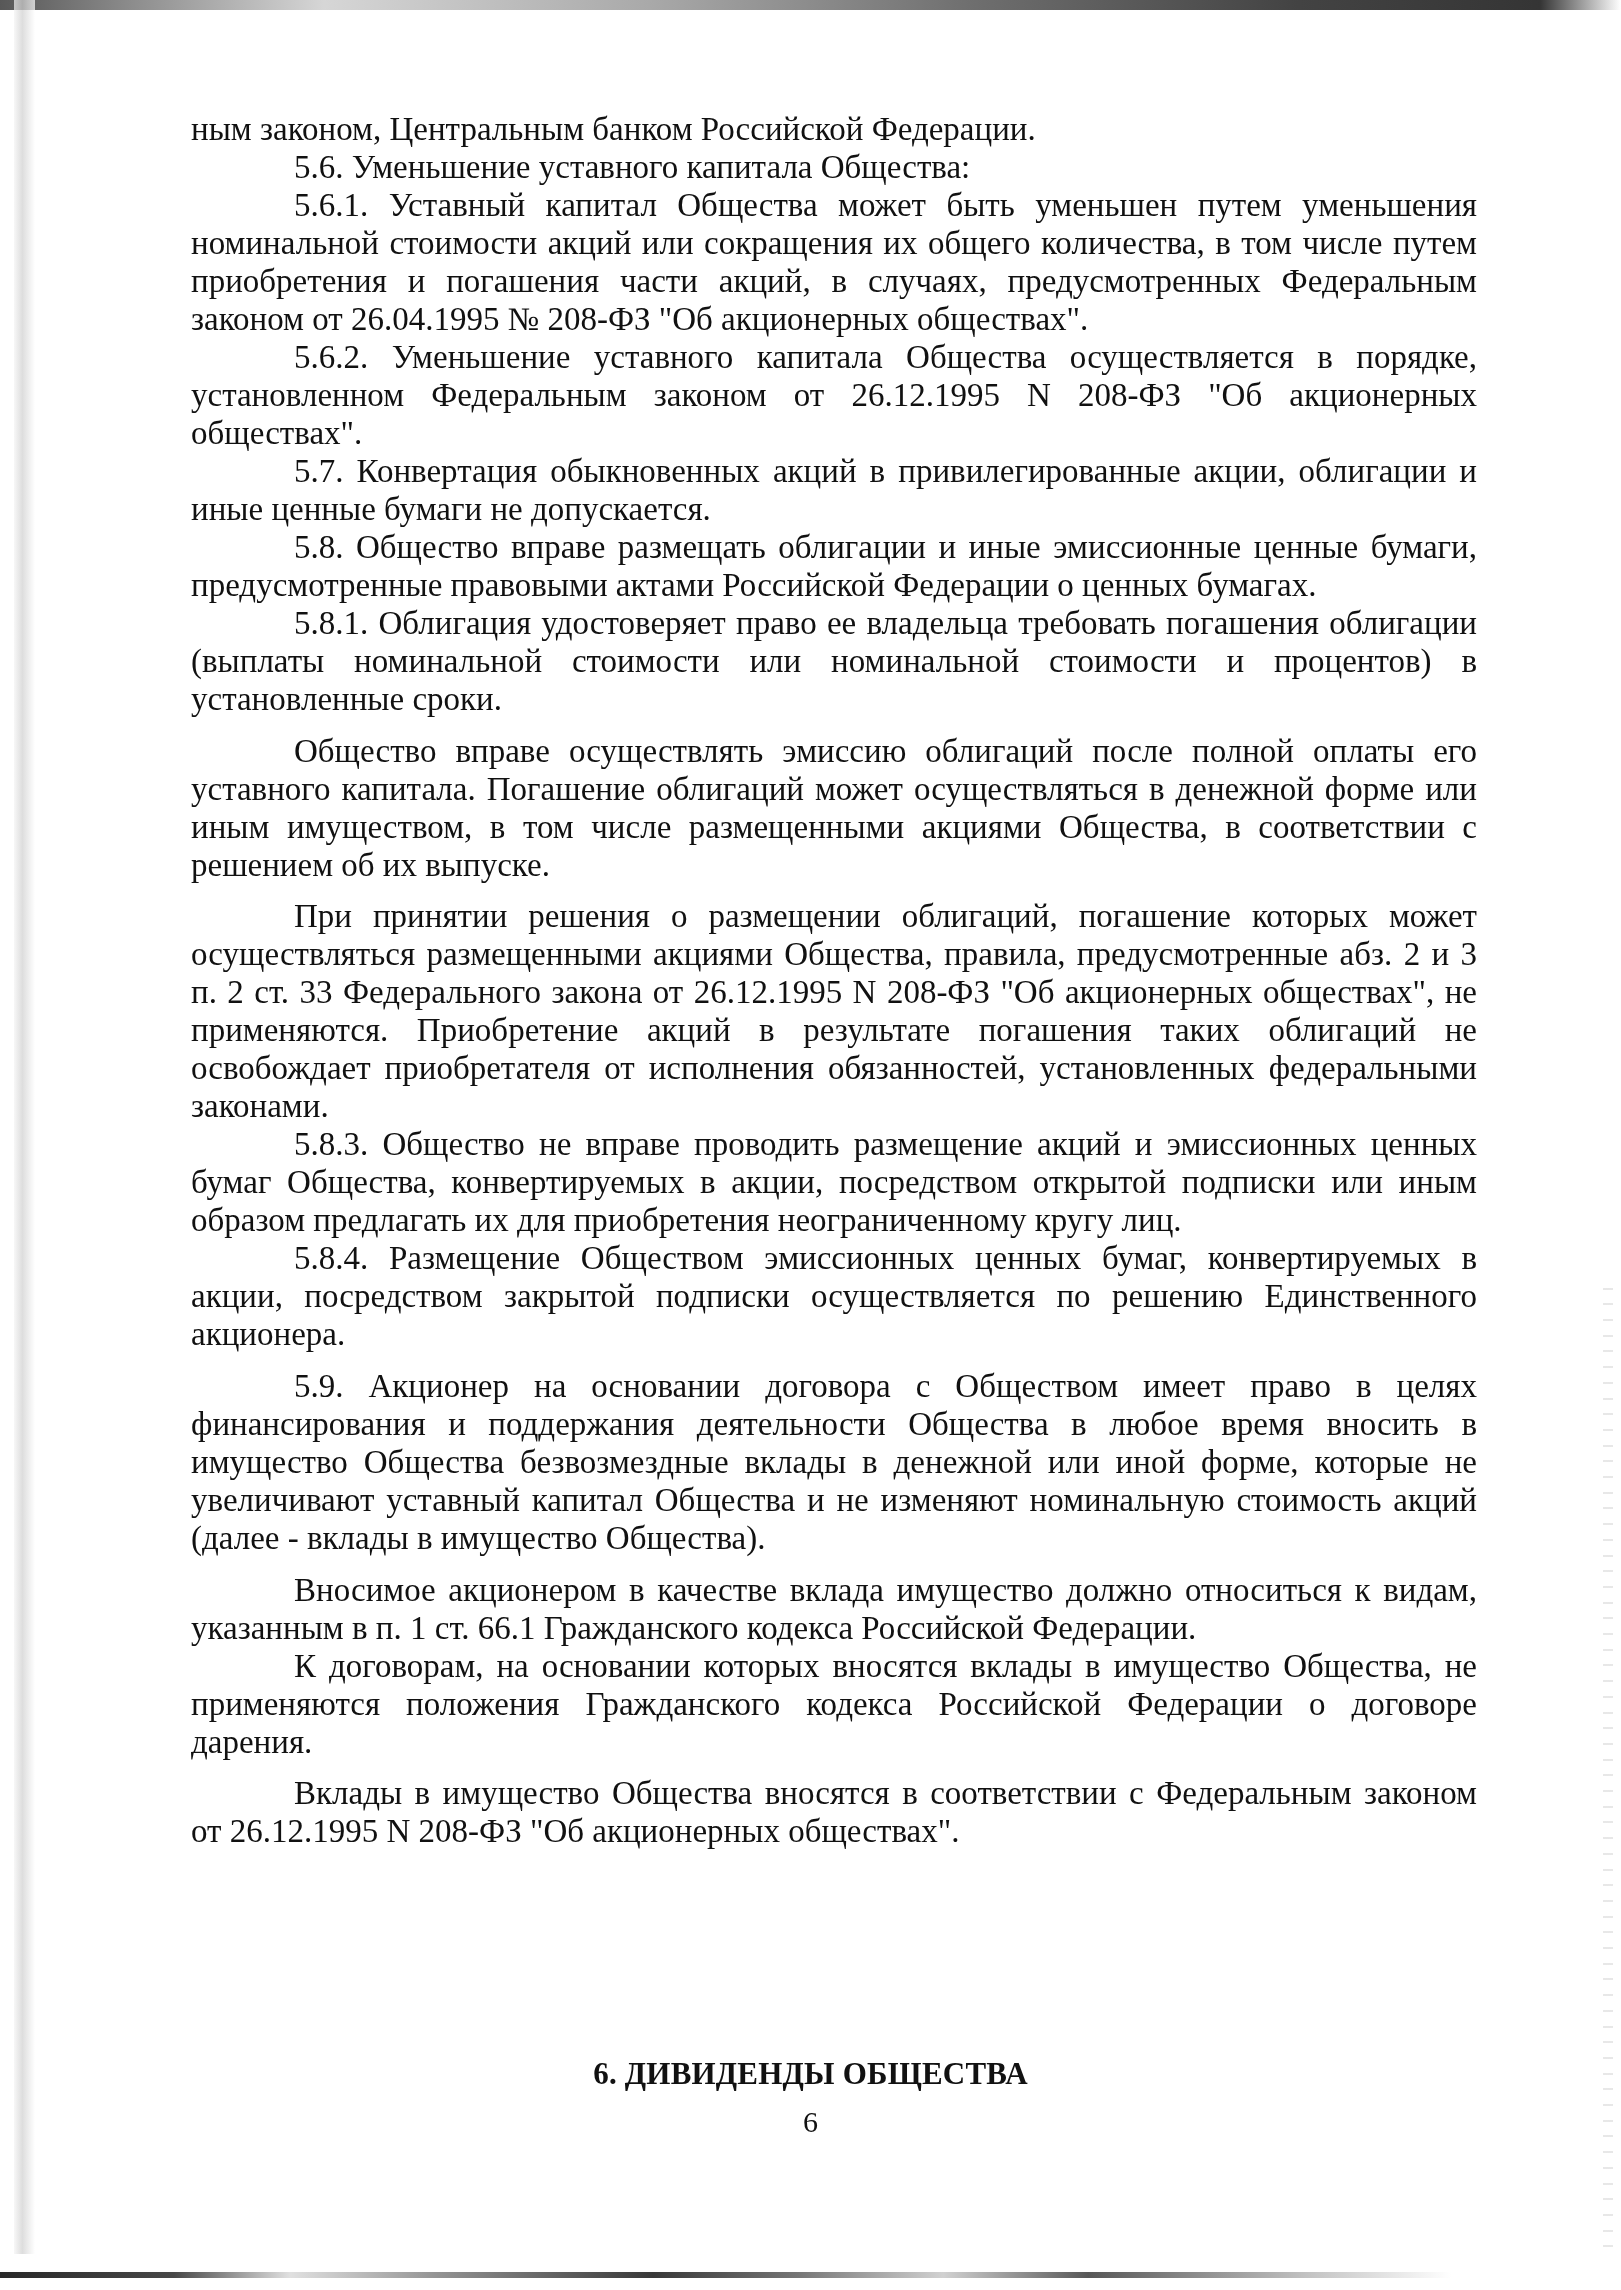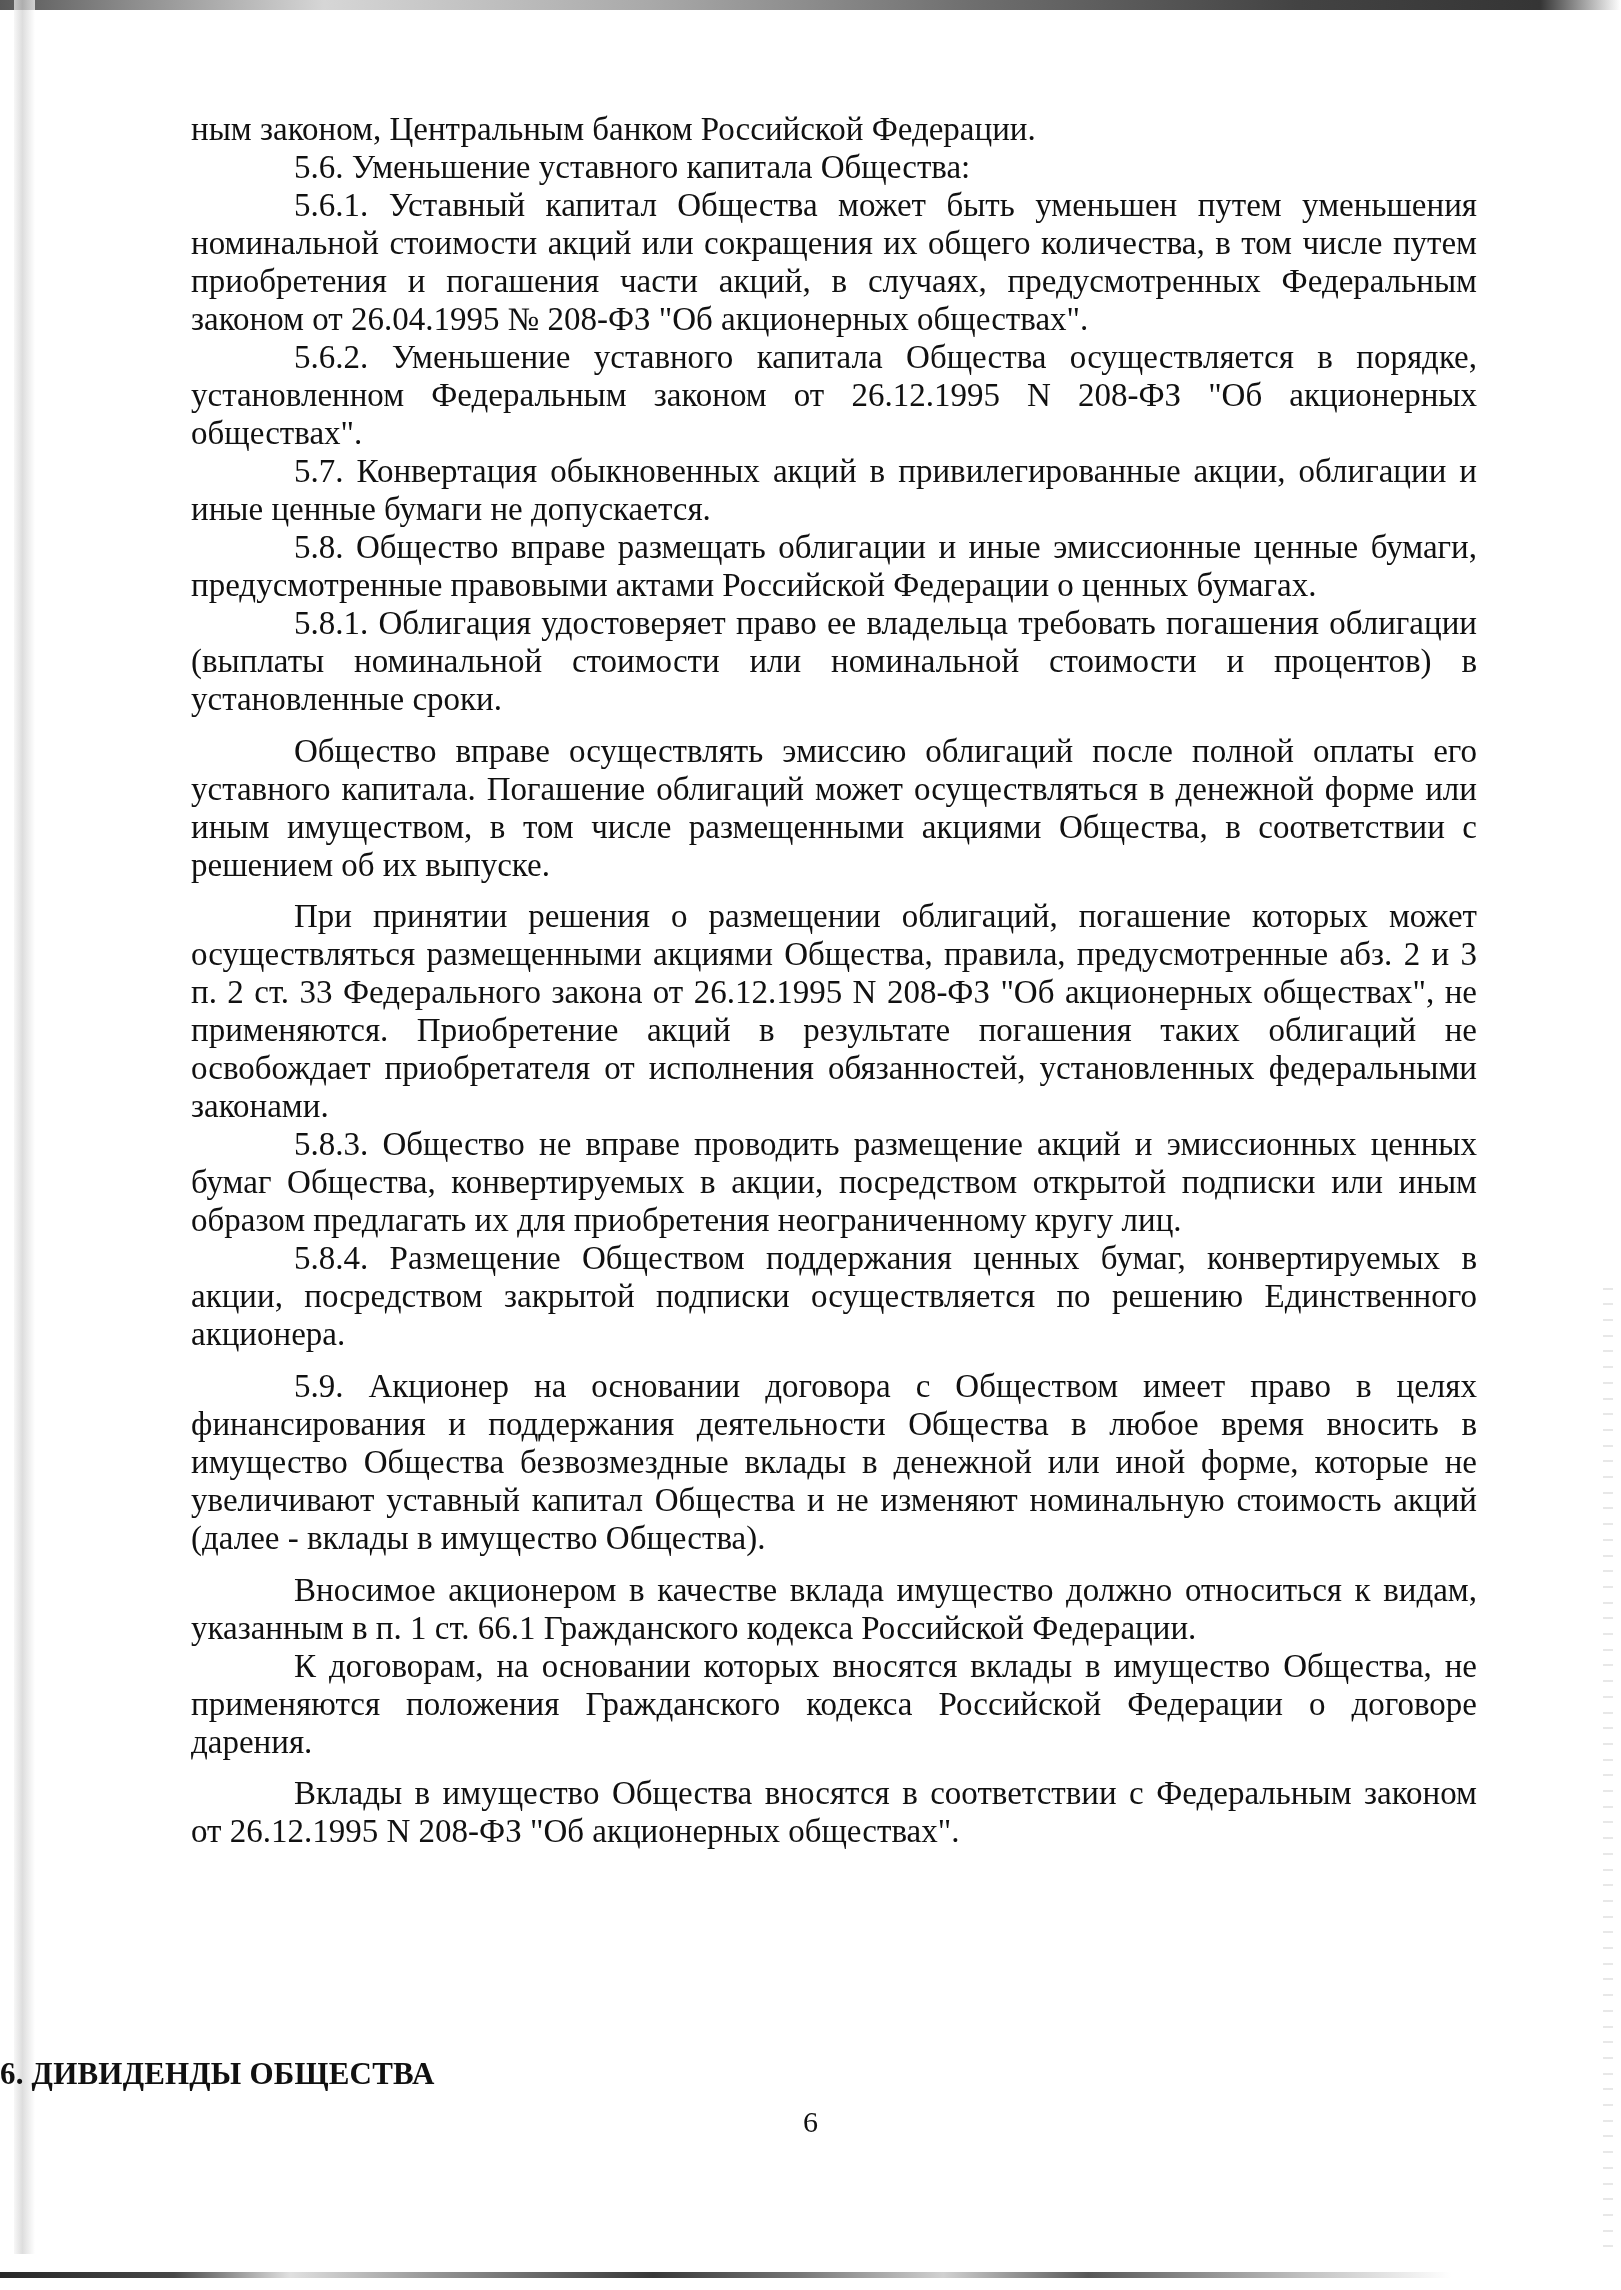--- a/index.html
+++ b/index.html
@@ -61,21 +61,21 @@
       text-indent: 0;
     }
     .para.gap {
       margin-top: 13.7px;
     }
     .section-heading {
       position: absolute;
       left: 0;
       width: 1621px;
       top: 2056px;
-      text-align: left;
+      text-align: center;
       font-weight: bold;
       font-size: 31px;
       letter-spacing: 0.2px;
     }
     .page-number {
       position: absolute;
       left: 0;
       width: 1621px;
       top: 2105px;
       text-align: center;
@@ -93,21 +93,21 @@
   <p class="para noindent">ным законом, Центральным банком Российской Федерации.</p>
   <p class="para">5.6. Уменьшение уставного капитала Общества:</p>
   <p class="para">5.6.1. Уставный капитал Общества может быть уменьшен путем уменьшения номинальной стоимости акций или сокращения их общего количества, в том числе путем приобретения и погашения части акций, в случаях, предусмотренных Федеральным законом от 26.04.1995 № 208-ФЗ "Об акционерных обществах".</p>
   <p class="para">5.6.2. Уменьшение уставного капитала Общества осуществляется в порядке, установленном Федеральным законом от 26.12.1995 N 208-ФЗ "Об акционерных обществах".</p>
   <p class="para">5.7. Конвертация обыкновенных акций в привилегированные акции, облигации и иные ценные бумаги не допускается.</p>
   <p class="para">5.8. Общество вправе размещать облигации и иные эмиссионные ценные бумаги, предусмотренные правовыми актами Российской Федерации о ценных бумагах.</p>
   <p class="para">5.8.1. Облигация удостоверяет право ее владельца требовать погашения облигации (выплаты номинальной стоимости или номинальной стоимости и процентов) в установленные сроки.</p>
   <p class="para gap">Общество вправе осуществлять эмиссию облигаций после полной оплаты его уставного капитала. Погашение облигаций может осуществляться в денежной форме или иным имуществом, в том числе размещенными акциями Общества, в соответствии с решением об их выпуске.</p>
   <p class="para gap">При принятии решения о размещении облигаций, погашение которых может осуществляться размещенными акциями Общества, правила, предусмотренные абз. 2 и 3 п. 2 ст. 33 Федерального закона от 26.12.1995 N 208-ФЗ "Об акционерных обществах", не применяются. Приобретение акций в результате погашения таких облигаций не освобождает приобретателя от исполнения обязанностей, установленных федеральными законами.</p>
   <p class="para">5.8.3. Общество не вправе проводить размещение акций и эмиссионных ценных бумаг Общества, конвертируемых в акции, посредством открытой подписки или иным образом предлагать их для приобретения неограниченному кругу лиц.</p>
-  <p class="para">5.8.4. Размещение Обществом поддержания ценных бумаг, конвертируемых в акции, посредством закрытой подписки осуществляется по решению Единственного акционера.</p>
+  <p class="para">5.8.4. Размещение Обществом эмиссионных ценных бумаг, конвертируемых в акции, посредством закрытой подписки осуществляется по решению Единственного акционера.</p>
   <p class="para gap">5.9. Акционер на основании договора с Обществом имеет право в целях финансирования и поддержания деятельности Общества в любое время вносить в имущество Общества безвозмездные вклады в денежной или иной форме, которые не увеличивают уставный капитал Общества и не изменяют номинальную стоимость акций (далее - вклады в имущество Общества).</p>
   <p class="para gap">Вносимое акционером в качестве вклада имущество должно относиться к видам, указанным в п. 1 ст. 66.1 Гражданского кодекса Российской Федерации.</p>
   <p class="para">К договорам, на основании которых вносятся вклады в имущество Общества, не применяются положения Гражданского кодекса Российской Федерации о договоре дарения.</p>
   <p class="para gap">Вклады в имущество Общества вносятся в соответствии с Федеральным законом от 26.12.1995 N 208-ФЗ "Об акционерных обществах".</p>
 </div>
 
 <div class="section-heading">6. ДИВИДЕНДЫ ОБЩЕСТВА</div>
 <div class="page-number">6</div>
 
 <div class="scan-bottom-edge"></div>

